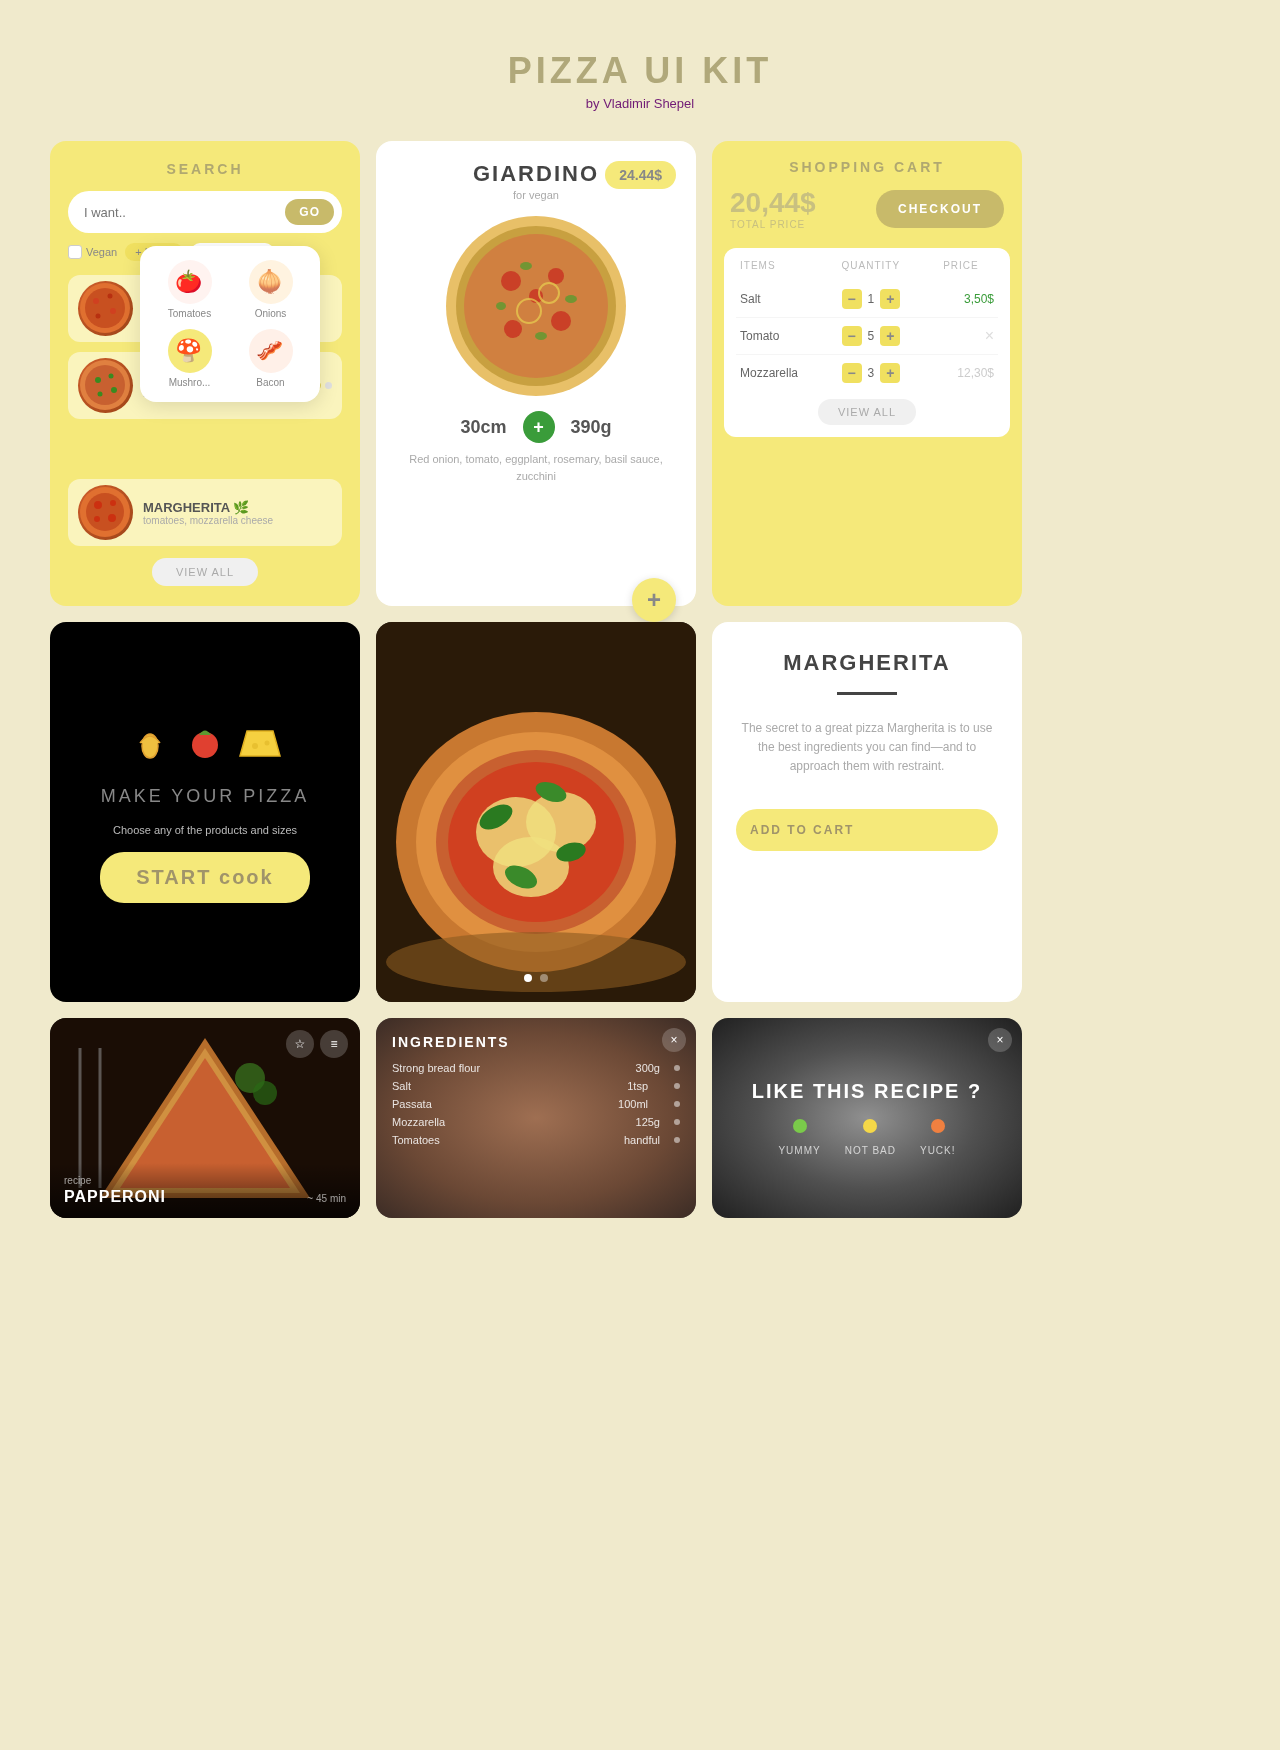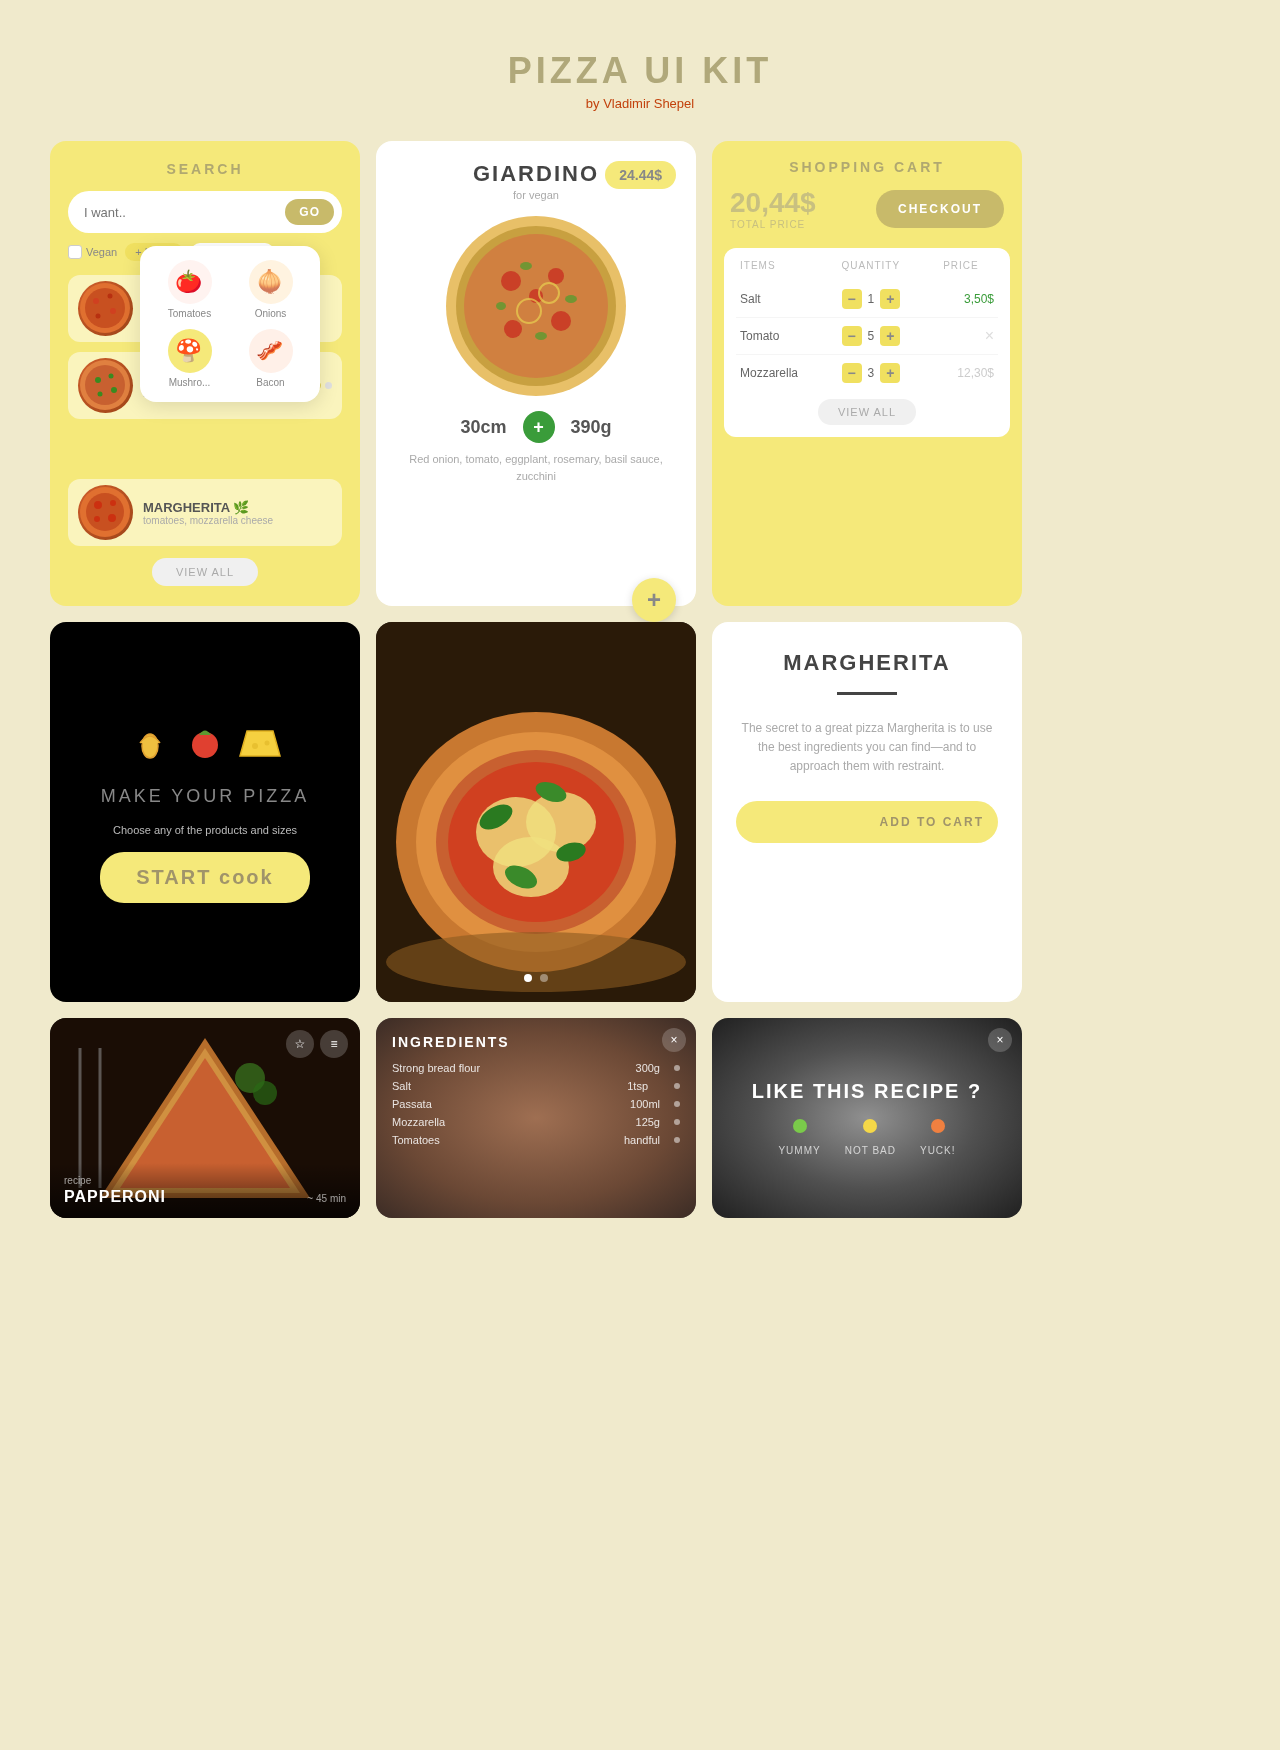--- a/index.html
+++ b/index.html
@@ -16,21 +16,21 @@
     }
     .page-header h1 {
       font-size: 36px;
       font-weight: bold;
       color: #b0a87a;
       letter-spacing: 4px;
       text-transform: uppercase;
     }
     .page-header p {
       font-size: 13px;
-      color: #c2410c;
+      color: #701a75;
       margin-top: 4px;
     }
 
     
     .grid-top {
       display: grid;
       grid-template-columns: 310px 320px 310px;
       gap: 16px;
       padding: 0 50px;
       margin-bottom: 16px;
@@ -514,22 +514,22 @@
     .add-to-cart-btn {
       background: #f5e97a;
       border: none;
       border-radius: 24px;
       padding: 14px;
       font-size: 12px;
       font-weight: bold;
       color: #a0946a;
       letter-spacing: 2px;
       cursor: pointer;
-      text-align: right;
-      margin-top: 8px;
+      text-align: left;
+      margin-top: 16px;
     }
 
     
     .recipe-card {
       border-radius: 16px;
       overflow: hidden;
       position: relative;
       min-height: 200px;
       background: #555;
     }
@@ -1013,21 +1013,21 @@
         </li>
         <li>
           <span>Salt</span>
           <span style="display:flex;align-items:center;gap:18px;">
             <span>1tsp</span>
             <div class="ingredient-dot"></div>
           </span>
         </li>
         <li>
           <span>Passata</span>
-          <span style="display:flex;align-items:center;gap:6px;">
+          <span style="display:flex;align-items:center;gap:18px;">
             <span>100ml</span>
             <div class="ingredient-dot"></div>
           </span>
         </li>
         <li>
           <span>Mozzarella</span>
           <span style="display:flex;align-items:center;gap:6px;">
             <span>125g</span>
             <div class="ingredient-dot"></div>
           </span>

